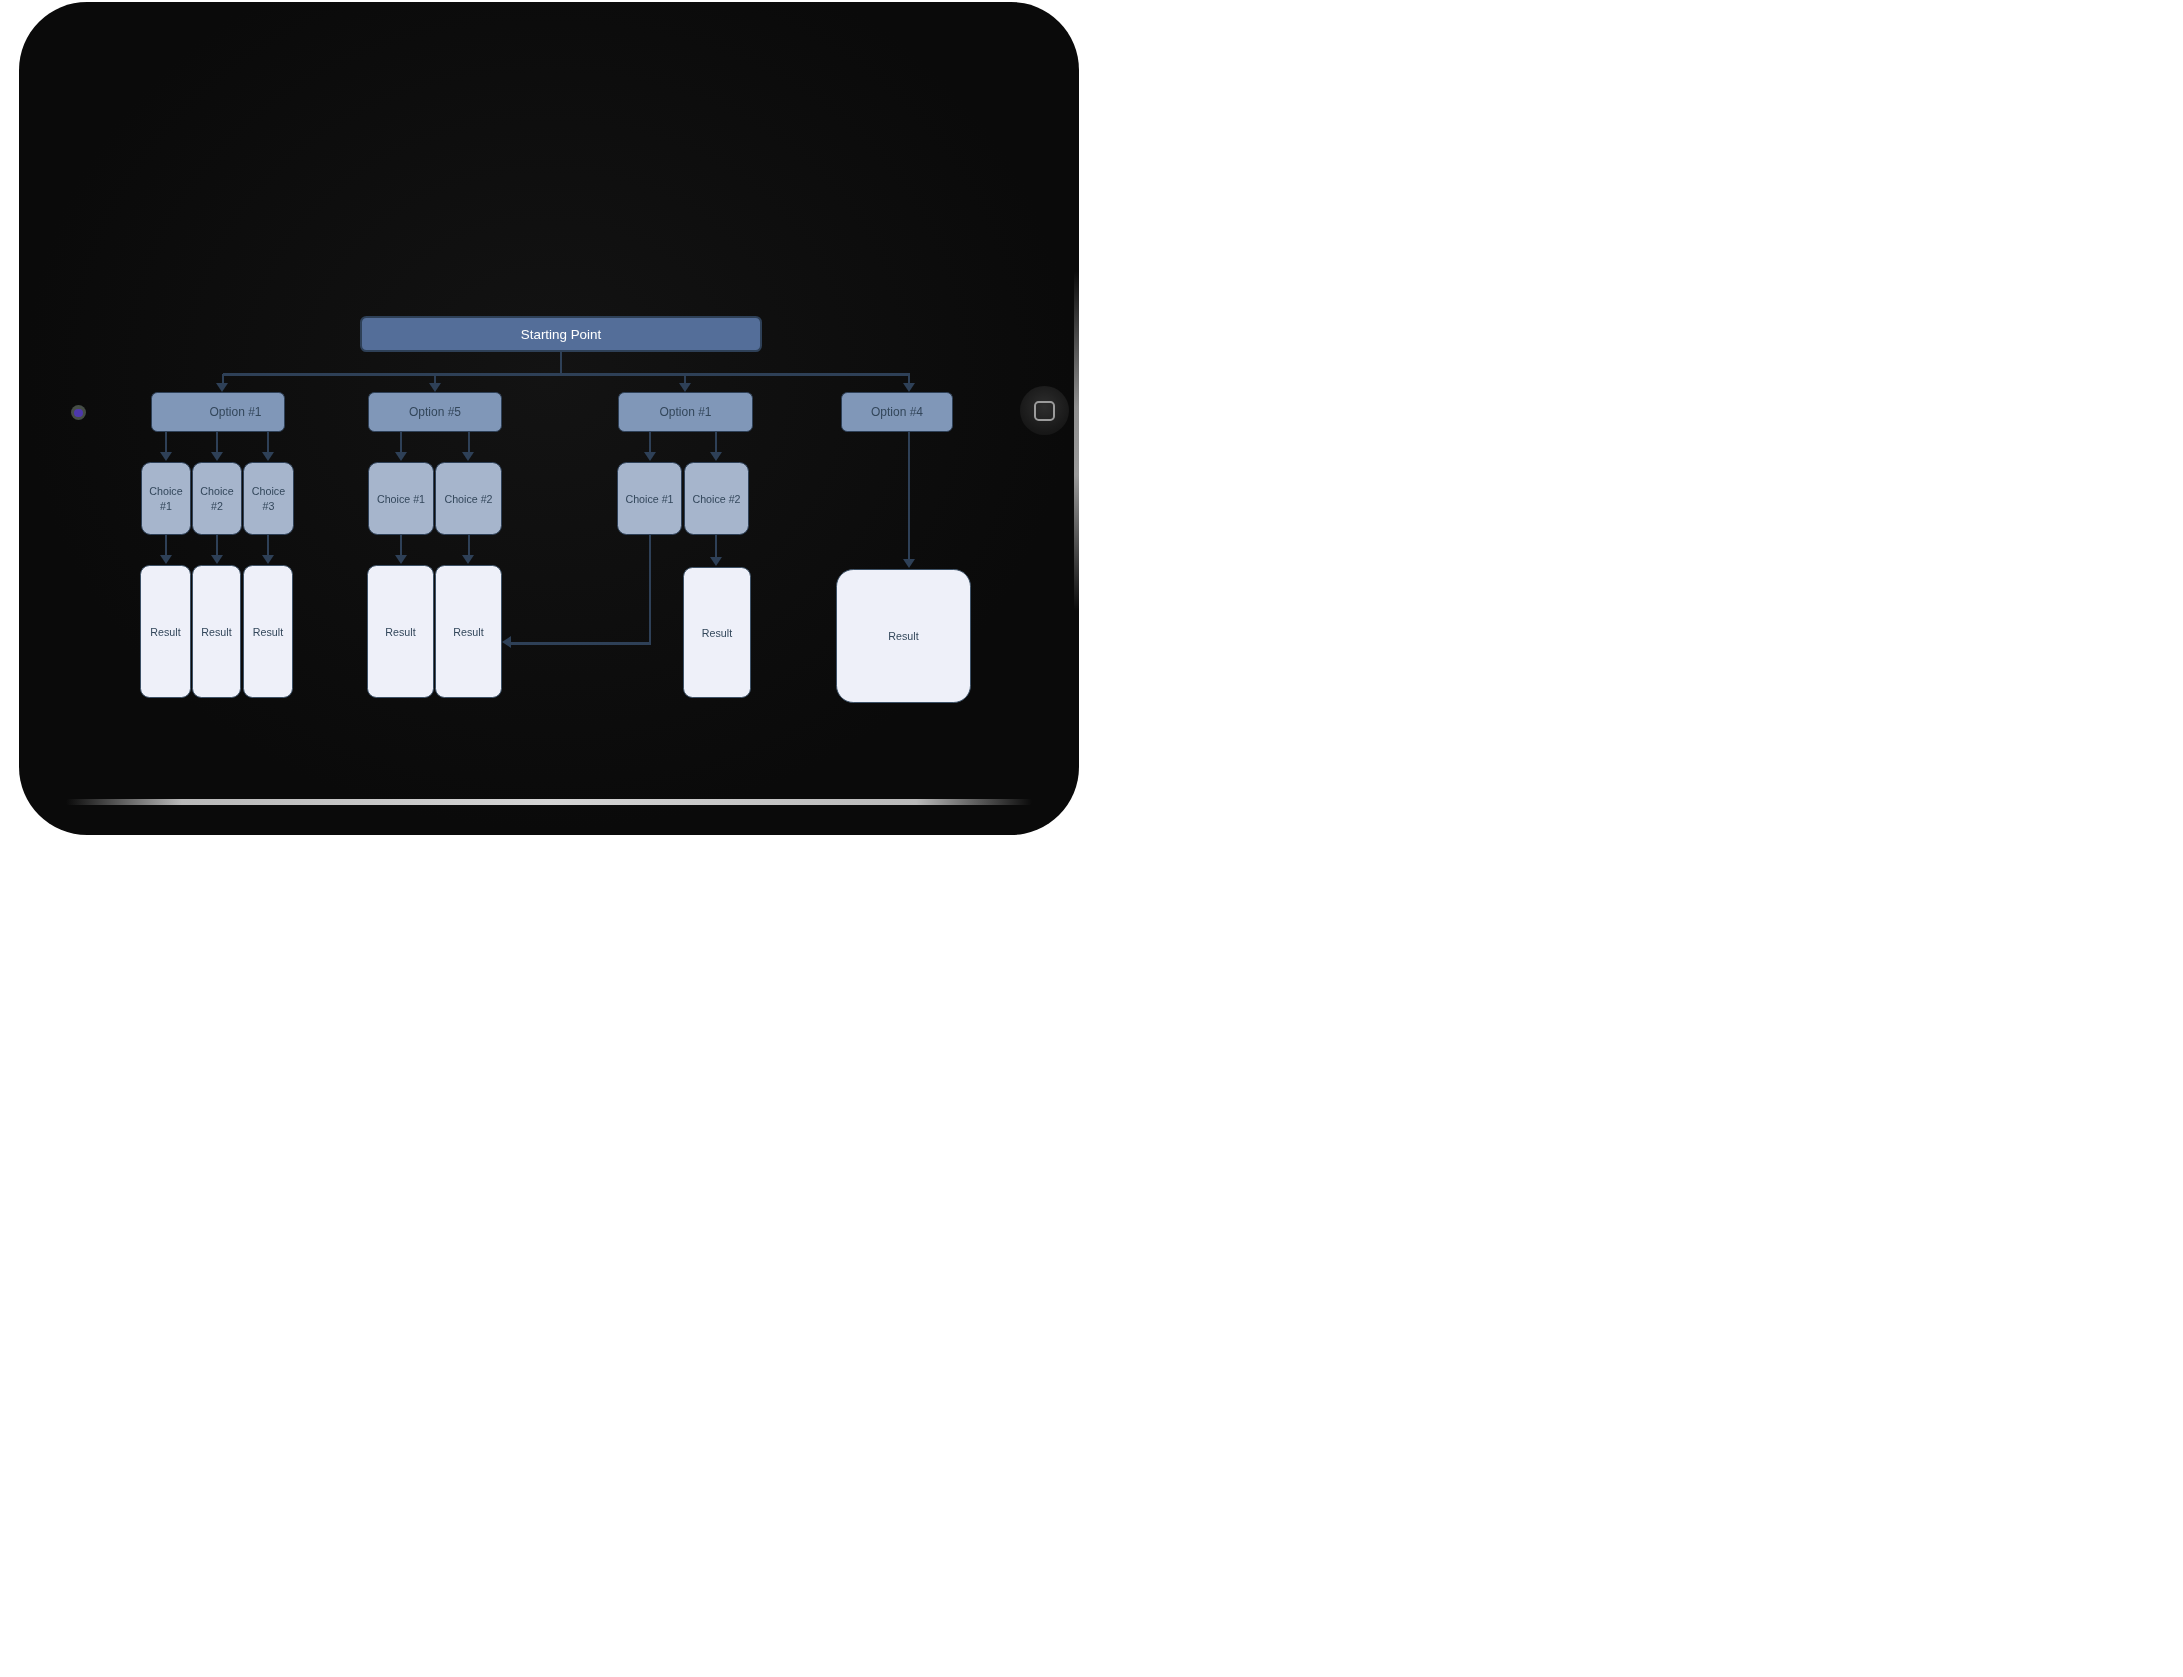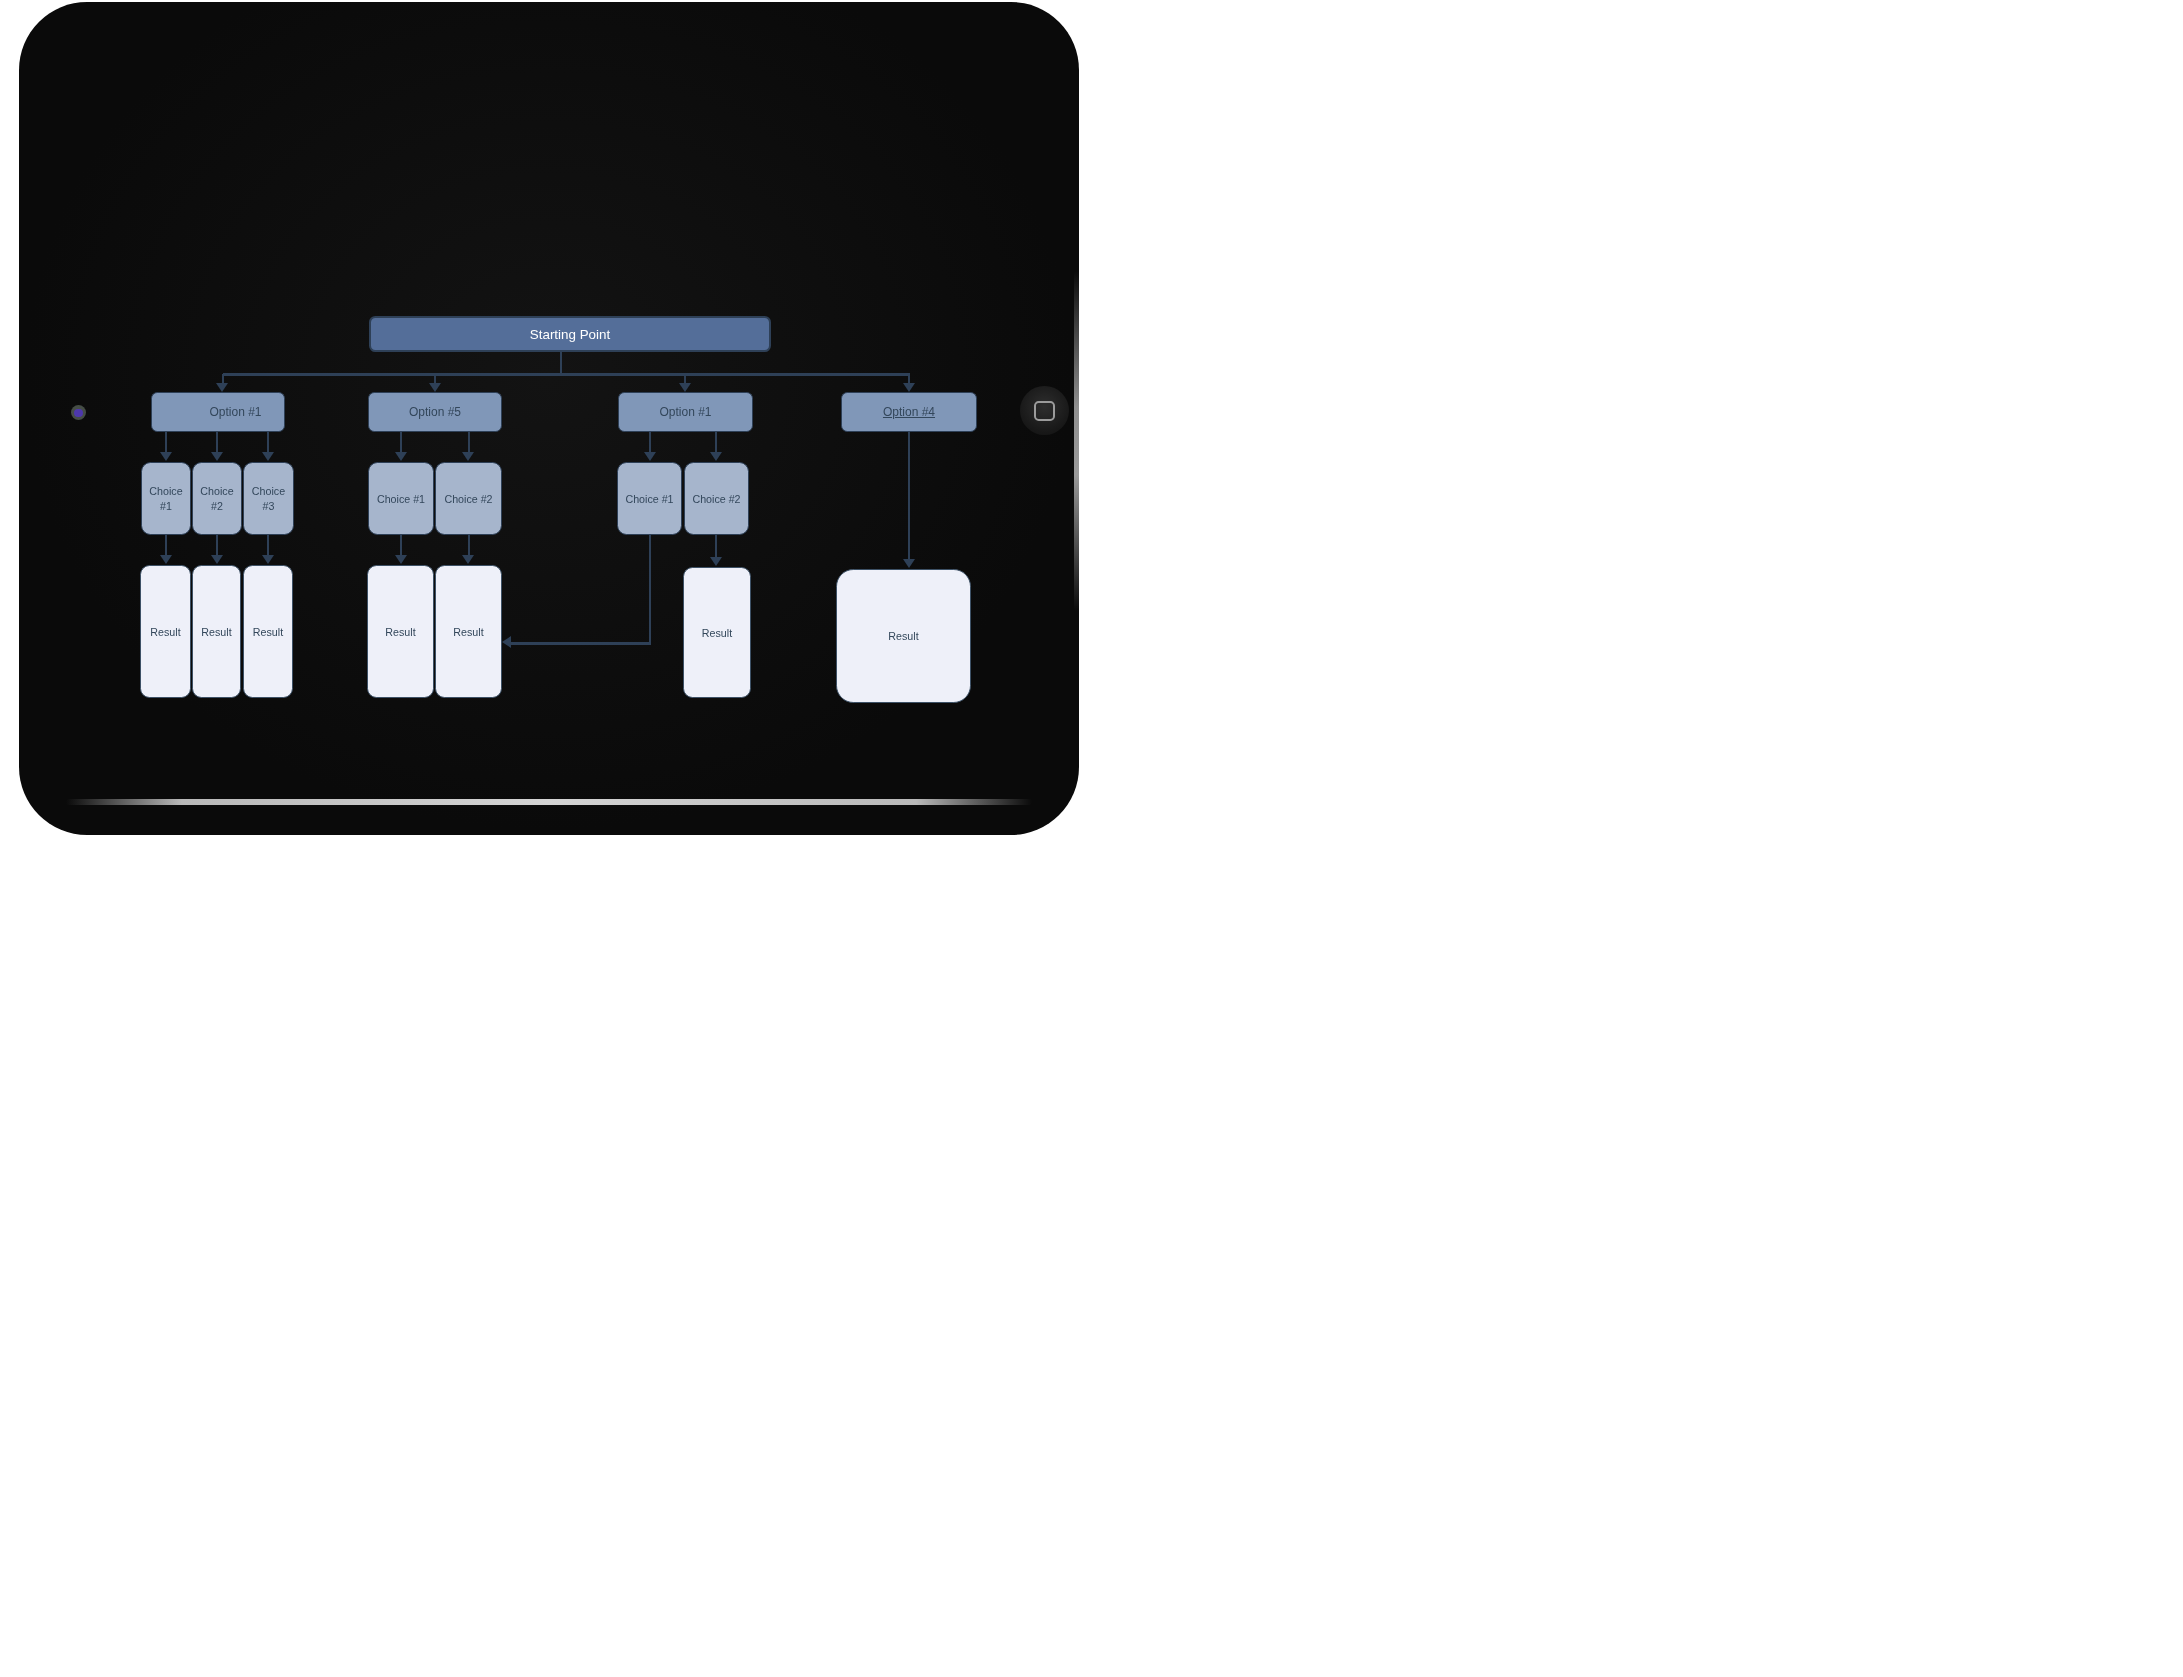--- a/index.html
+++ b/index.html
@@ -53,25 +53,25 @@
     <div class="rim-right"></div>
     <div class="camera">
       <div class="camera-inner"></div>
     </div>
     <div class="home-btn">
       <div class="home-square"></div>
     </div>
 
 
     <div class="flow" id="flow">
-        <div class="node node-start" style="left: 350px; top: 314px; width: 402px; height: 36px; border-radius: 6.3px;">Starting Point</div>
+        <div class="node node-start" style="left: 341px; top: 314px; width: 402px; height: 36px; border-radius: 6.3px;">Starting Point</div>
         <div class="node node-option" style="left: 132px; top: 390px; width: 134px; height: 40px; border-radius: 6.3px; padding-left: 35px;">Option #1</div>
         <div class="node node-option" style="left: 349px; top: 390px; width: 134px; height: 40px; border-radius: 6.3px;">Option #5</div>
         <div class="node node-option" style="left: 599px; top: 390px; width: 135px; height: 40px; border-radius: 6.3px;">Option #1</div>
-        <div class="node node-option" style="left: 822px; top: 390px; width: 136px; height: 40px; border-radius: 6.3px; text-decoration: underline;">Option #4</div>
+        <div class="node node-option" style="left: 822px; top: 390px; width: 112px; height: 40px; border-radius: 6.3px;">Option #4</div>
         <div class="node node-choice" style="left: 122px; top: 460px; width: 50px; height: 73px; border-radius: 9.5px;">Choice
 #1</div>
         <div class="node node-choice" style="left: 173px; top: 460px; width: 50px; height: 73px; border-radius: 9.5px;">Choice
 #2</div>
         <div class="node node-choice" style="left: 224px; top: 460px; width: 51px; height: 73px; border-radius: 9.5px;">Choice
 #3</div>
         <div class="node node-choice" style="left: 349px; top: 460px; width: 66px; height: 73px; border-radius: 9.5px;">Choice #1</div>
         <div class="node node-choice" style="left: 416px; top: 460px; width: 67px; height: 73px; border-radius: 9.5px;">Choice #2</div>
         <div class="node node-choice" style="left: 598px; top: 460px; width: 65px; height: 73px; border-radius: 9.5px;">Choice #1</div>
         <div class="node node-choice" style="left: 665px; top: 460px; width: 65px; height: 73px; border-radius: 9.5px;">Choice #2</div>

